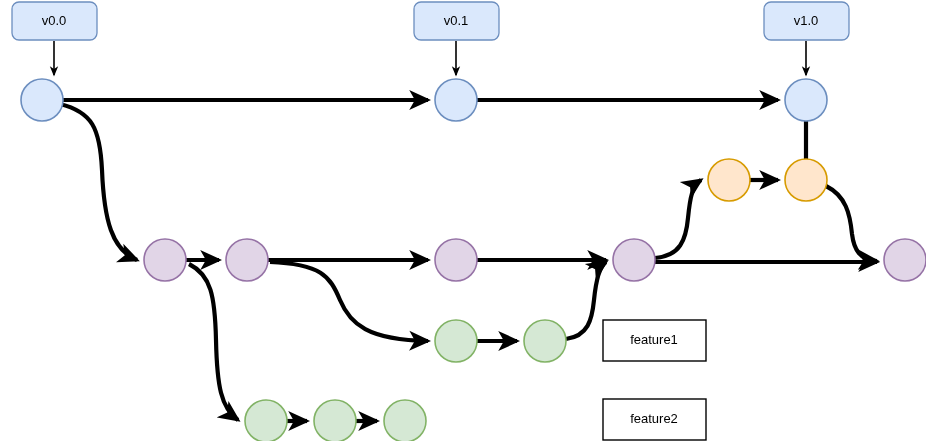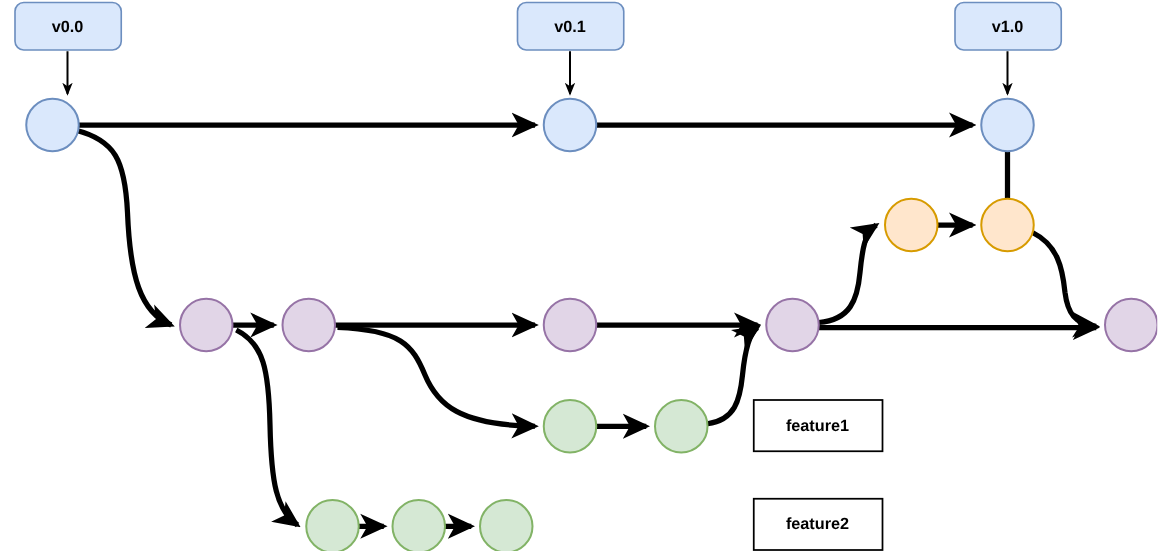--- a/index.html
+++ b/index.html
@@ -11,21 +11,20 @@
   body {
     font-family: "Liberation Sans", sans-serif;
     -webkit-font-smoothing: antialiased;
   }
   #diagram-root {
     position: relative;
     width: 926px;
     height: 441px;
     background: #ffffff;
     overflow: hidden;
-    font-weight: bold;
   }
   #diagram-svg {
     position: absolute;
     left: 0;
     top: 0;
     width: 926px;
     height: 441px;
     display: block;
   }
   .tag-label-text,

